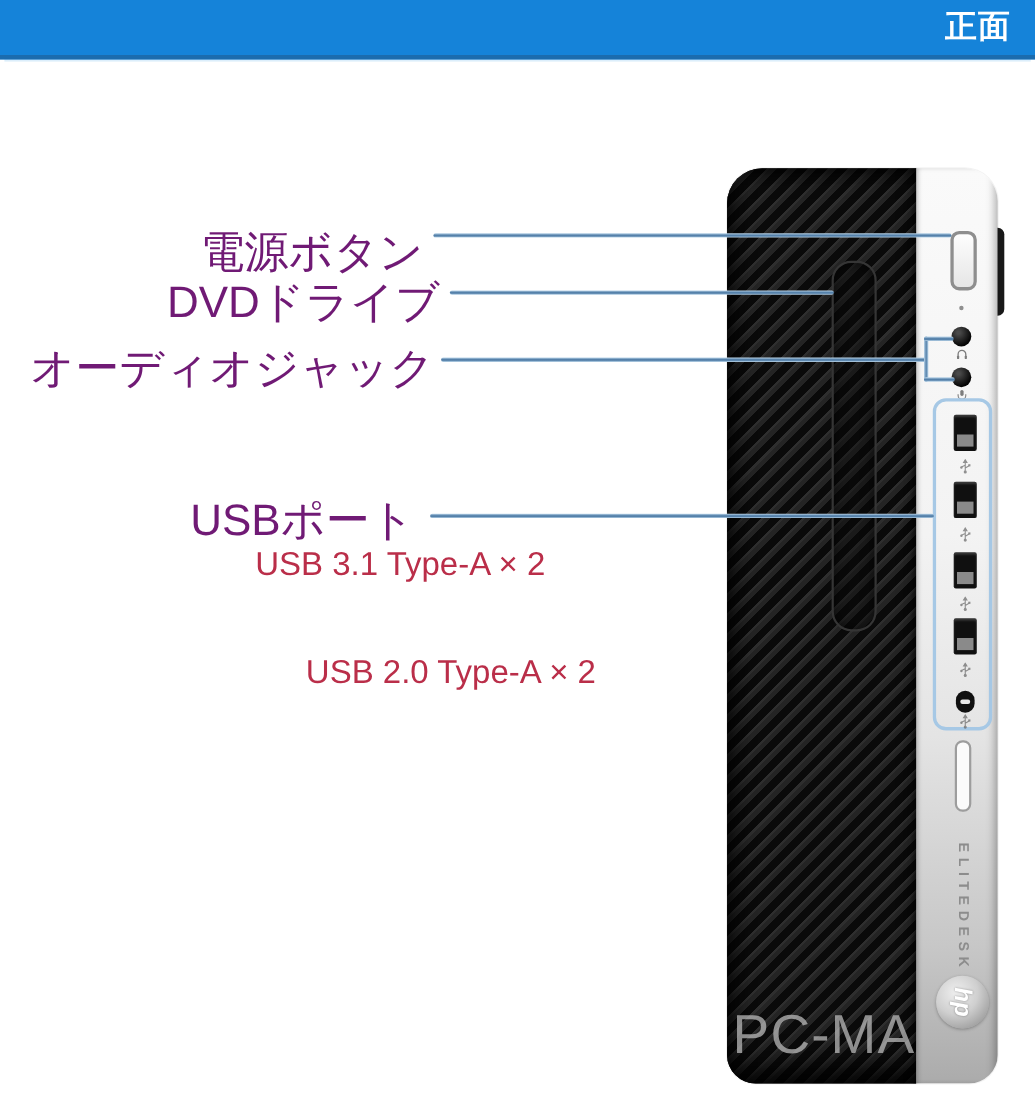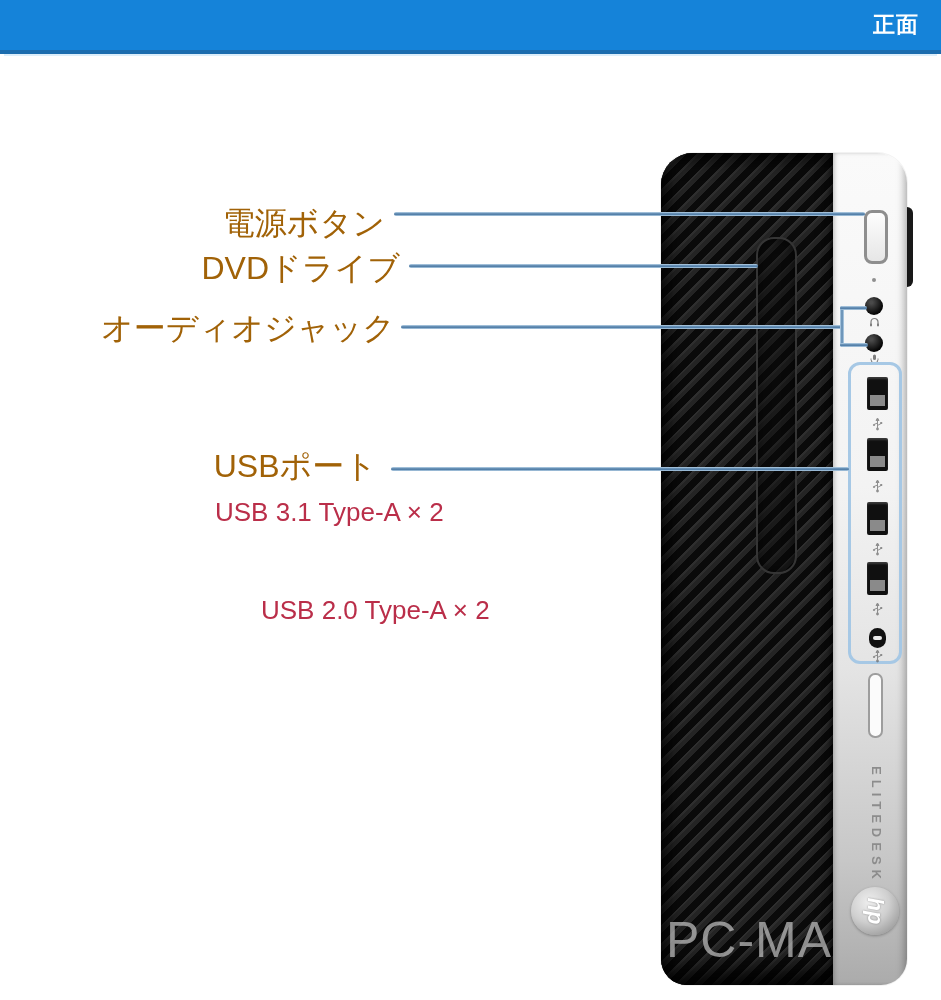--- a/index.html
+++ b/index.html
@@ -8,29 +8,29 @@
     font-family:"Liberation Sans","DejaVu Sans",sans-serif;
   }
   
   .top-bar{
     position:absolute;left:0;top:0;width:941px;height:50px;
     background:#1583d9;border-bottom:4px solid #1b6cae;
     box-shadow:0 6px 0 -4px #dceefb;
   }
   .top-bar .badge{
     position:absolute;right:22px;top:0;height:50px;line-height:50px;
-    color:#ffffff;font-size:22px;font-weight:bold;letter-spacing:1px;
-  }
-  
-  .jp-label{position:absolute;color:#a16207;font-size:32px;white-space:nowrap;}
+    color:#ffffff;font-size:29px;font-weight:bold;letter-spacing:1px;
+  }
+  
+  .jp-label{position:absolute;color:#701a75;font-size:40px;white-space:nowrap;}
   .label-power{right:556px;top:202px;}
   .label-dvd{right:541px;top:247px;}
   .label-audio{right:546px;top:307px;}
   .label-usb{right:564px;top:445px;}
-  .spec{position:absolute;left:215px;color:#ba2e49;font-size:26px;white-space:nowrap;}
+  .spec{position:absolute;left:232px;color:#ba2e49;font-size:30px;white-space:nowrap;}
   .spec-1{top:497px;}
   .spec-2{top:548px;}
   .spec-3{top:595px;margin-left:46px;}
   
   .cline{
     position:absolute;height:4px;z-index:5;border-radius:2px;
     background:linear-gradient(180deg,#bcd6ea 0%,#5581aa 45%,#5581aa 65%,#bcd6ea 100%);
   }
   .line-power{left:394px;top:212px;width:471px;}
   .line-dvd{left:409px;top:264px;width:349px;}

